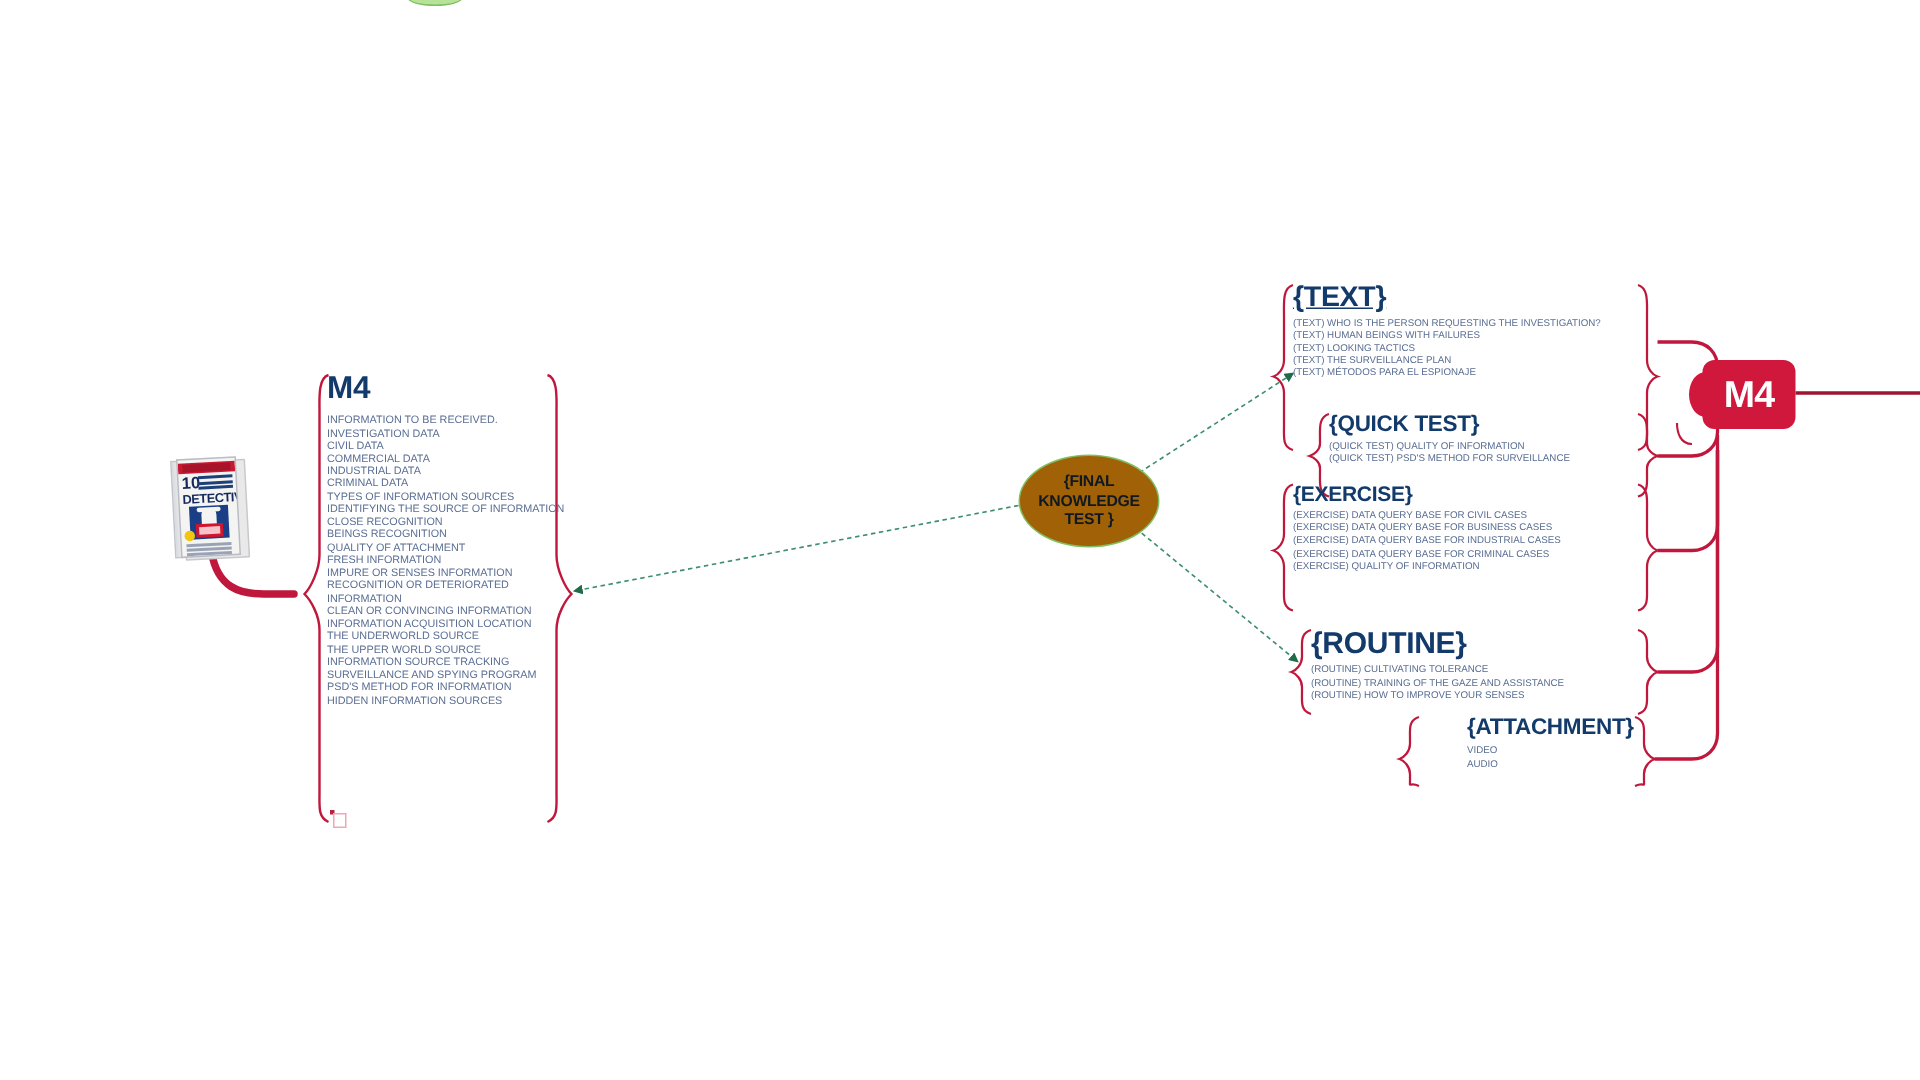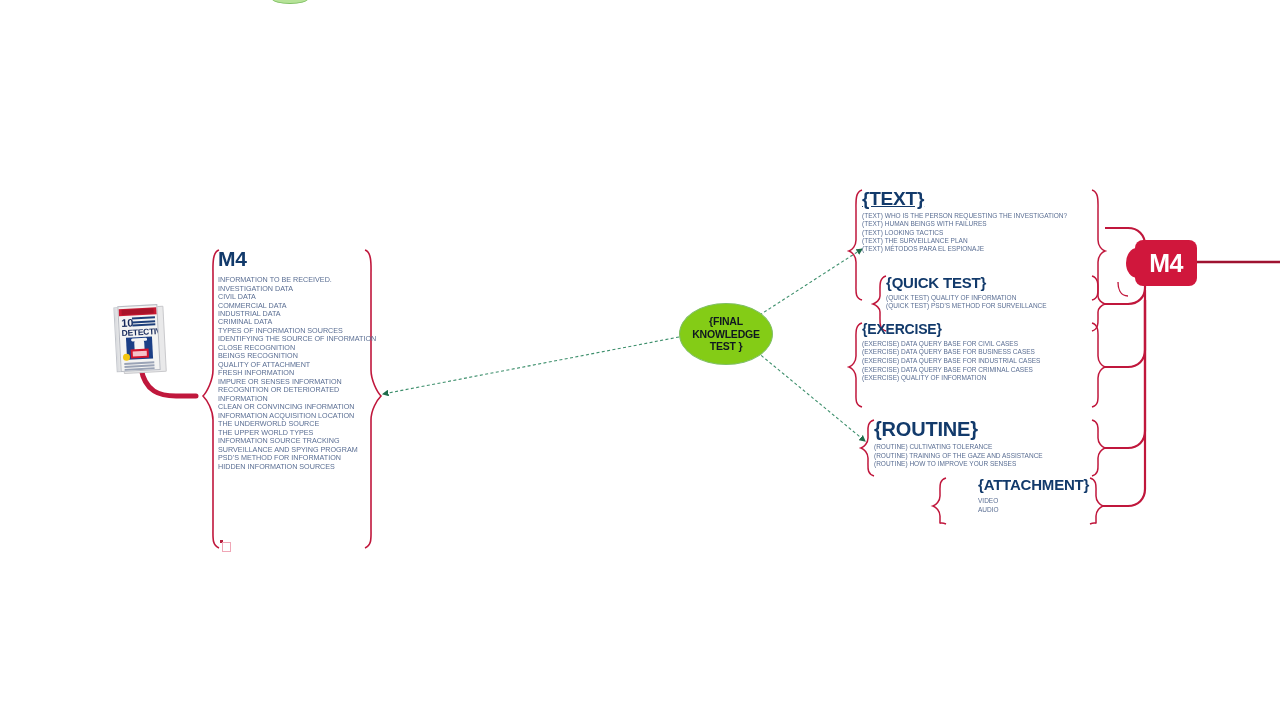--- a/index.html
+++ b/index.html
@@ -43,21 +43,21 @@
   #node-routine .title{font-size:20px;}
   #node-routine .items li{font-size:6.5px;line-height:1.33;}
 
   #node-attach{left:978px;top:477px;width:148px;}
   #node-attach .title{font-size:15px;}
   #node-attach .items li{font-size:6.5px;line-height:1.40;}
 
   
   #ellipse-final{
     position:absolute;left:679px;top:303px;width:92px;height:60px;
-    background:#84cc16;border:1px solid #7fbf63;border-radius:50%;
+    background:#a16207;border:1px solid #7fbf63;border-radius:50%;
     display:flex;align-items:center;justify-content:center;text-align:center;
   }
   #ellipse-final span{
     color:#101820;font-weight:bold;font-size:10.5px;line-height:1.22;
     letter-spacing:-0.2px;
   }
 
   
   #badge-m4{
     position:absolute;left:1135px;top:240px;width:62px;height:46px;
@@ -233,21 +233,21 @@
         <li>IDENTIFYING THE SOURCE OF INFORMATION</li>
         <li>CLOSE RECOGNITION</li>
         <li>BEINGS RECOGNITION</li>
         <li>QUALITY OF ATTACHMENT</li>
         <li>FRESH INFORMATION</li>
         <li>IMPURE OR SENSES INFORMATION</li>
         <li>RECOGNITION OR DETERIORATED INFORMATION</li>
         <li>CLEAN OR CONVINCING INFORMATION</li>
         <li>INFORMATION ACQUISITION LOCATION</li>
         <li>THE UNDERWORLD SOURCE</li>
-        <li>THE UPPER WORLD TYPES</li>
+        <li>THE UPPER WORLD SOURCE</li>
         <li>INFORMATION SOURCE TRACKING</li>
         <li>SURVEILLANCE AND SPYING PROGRAM</li>
         <li>PSD'S METHOD FOR INFORMATION</li>
         <li>HIDDEN INFORMATION SOURCES</li>
       </ul>
   </div>
   <div id="note-icon">
     <div class="corner"></div>
       <div class="pg"></div>
   </div>

